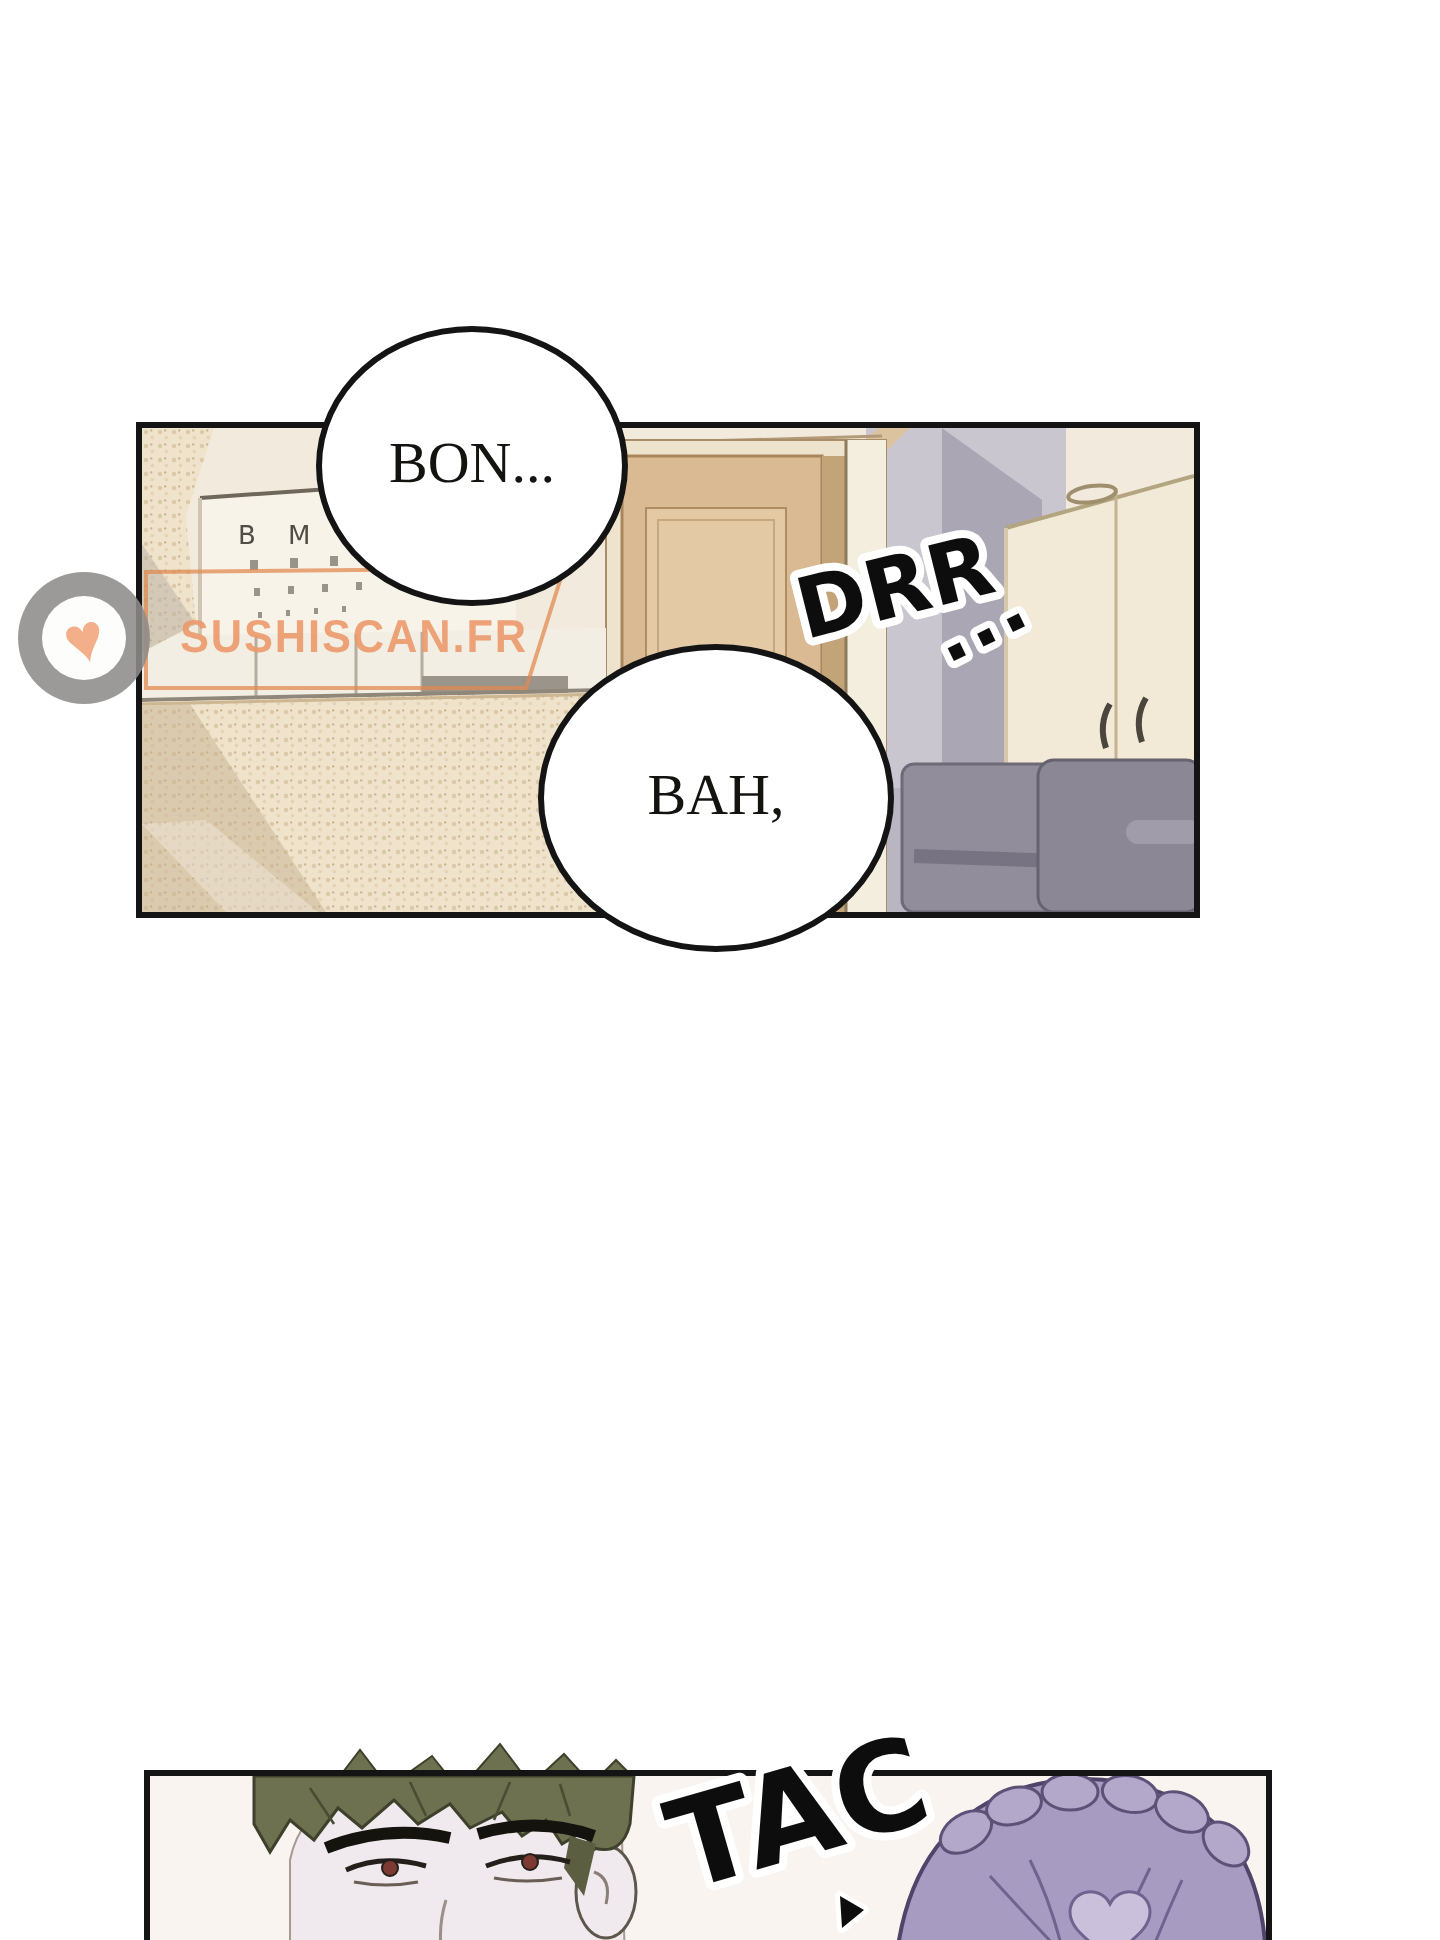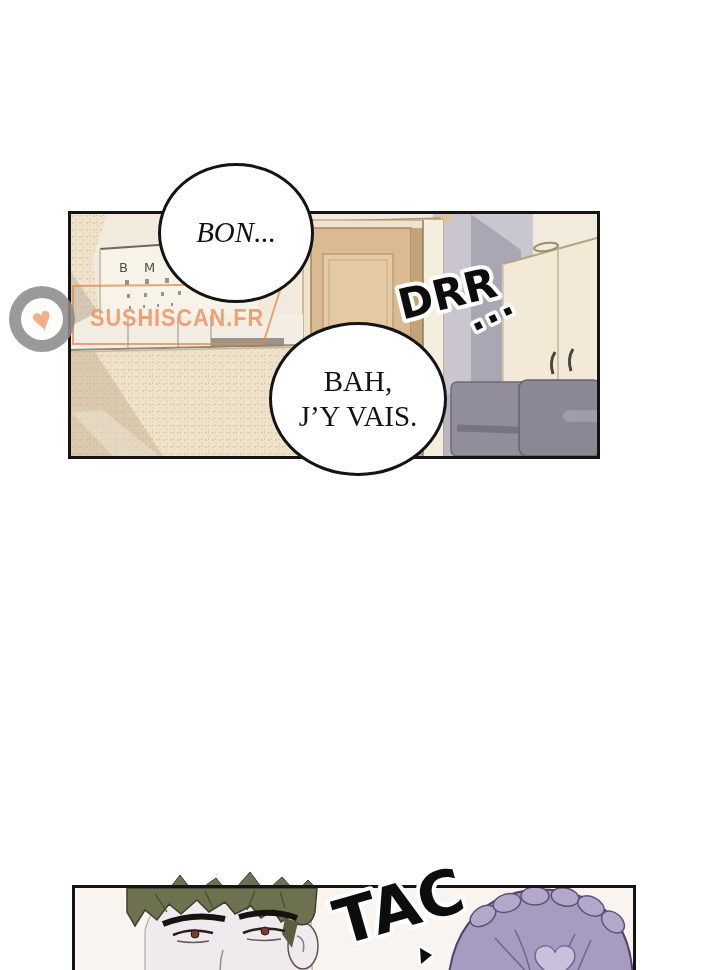--- a/index.html
+++ b/index.html
@@ -18,21 +18,21 @@
   .wm-text{font-family:"Liberation Sans", sans-serif;font-weight:bold;font-size:23px;
            fill:#ec9a6b;opacity:.9;letter-spacing:1px;}
   .wm-ring{fill:#8e8c8b;opacity:.88;}
   .wm-inner{fill:#fdfdfb;}
   .wm-heart{font-size:34px;fill:#f3af8a;}
 
   .bubble{position:absolute;background:#ffffff;border:3px solid #141414;border-radius:50%;
           box-sizing:border-box;display:flex;flex-direction:column;align-items:center;justify-content:center;
           text-align:center;font-family:"Liberation Serif", serif;font-size:29px;color:#15130f;
           line-height:1.22;z-index:30;}
-  .bubble-bon{left:158px;top:163px;width:156px;height:140px;font-style:italic;}
+  .bubble-bon{left:158px;top:163px;width:156px;height:140px;}
   .bubble-bah{left:269px;top:322px;width:178px;height:154px;}
 
   .sfx{position:absolute;z-index:40;overflow:visible;}
   .sfx text{font-family:"DejaVu Sans", sans-serif;font-weight:bold;fill:#0d0d0d;
             stroke:#ffffff;paint-order:stroke;stroke-linejoin:round;}
   .sfx-drr-text{font-size:42px;stroke-width:8px;}
   .sfx-drr-dots{font-size:38px;stroke-width:7px;letter-spacing:2px;}
   .sfx-tac-text{font-size:62px;stroke-width:8px;}
   .sfx-drop{fill:#0d0d0d;stroke:#ffffff;stroke-width:5px;stroke-linejoin:round;paint-order:stroke;}
 
@@ -145,21 +145,20 @@
       </g>
     </svg>
   </div>
 
   <div class="bubble bubble-bon">
     <span>BON...</span>
   </div>
 
   <div class="bubble bubble-bah">
     <span>BAH,</span>
-    <span>J’Y VAIS.</span>
   </div>
 
   <svg class="sfx" style="left:393px;top:246px;" width="160" height="100" viewBox="0 0 160 100">
     <text class="sfx-drr-text" x="55" y="62" text-anchor="middle" transform="rotate(-14 55 50)">DRR</text>
     <text class="sfx-drr-dots" x="100" y="76" text-anchor="middle" transform="rotate(-26 100 70)">...</text>
   </svg>
 
   <svg class="spikes" width="180" height="18" viewBox="0 0 180 18">
     <g fill="#6d7150" stroke="#3e402b" stroke-width="1">
       <polygon points="20,18 30,5 40,18"></polygon>

